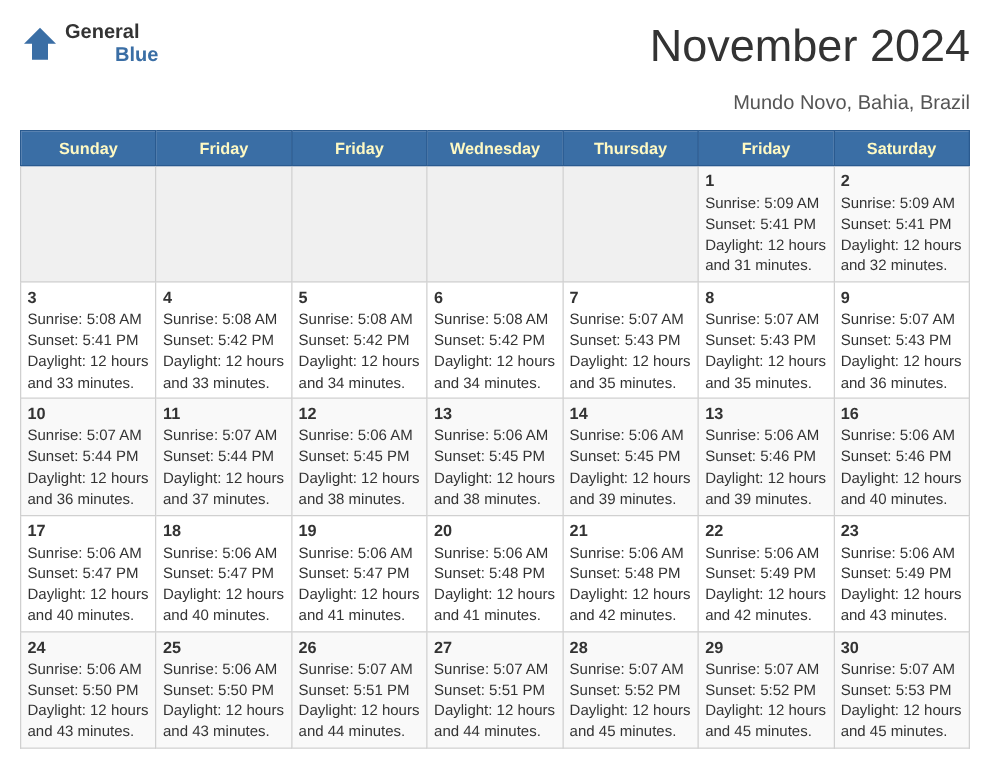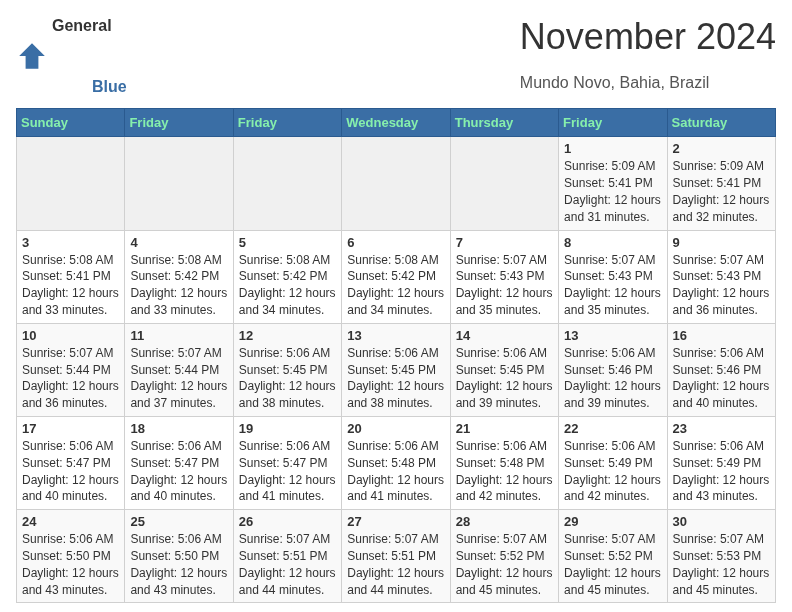--- a/index.html
+++ b/index.html
@@ -18,60 +18,59 @@
     }
     .logo {
       display: flex;
       align-items: center;
       gap: 4px;
     }
     .logo-text {
       display: flex;
       flex-direction: column;
       line-height: 1.2;
-      gap: 42px;
     }
     .logo-general {
       font-size: 16px;
       font-weight: bold;
       color: #333;
     }
     .logo-blue {
       font-size: 16px;
       font-weight: bold;
       color: #3a6ea5;
       margin-left: 40px;
     }
     .logo-icon {
       width: 32px;
       height: 32px;
     }
     .title-block {
-      text-align: left;
+      text-align: right;
     }
     .month-title {
       font-size: 36px;
       color: #333;
       font-weight: normal;
     }
     .location {
       font-size: 16px;
       color: #555;
       margin-top: 16px;
     }
     .calendar {
       width: 100%;
       border-collapse: collapse;
     }
     .calendar thead th {
       background-color: #3a6ea5;
-      color: #86efac;
+      color: #fef9c3;
       padding: 6px 4px;
       font-size: 13px;
-      text-align: left;
+      text-align: center;
       border: 1px solid #2a5a8f;
     }
     .calendar tbody td {
       vertical-align: top;
       padding: 4px 5px;
       border: 1px solid #d0d0d0;
       font-size: 10.5px;
       color: #333;
       width: 108px;
       min-height: 80px;

